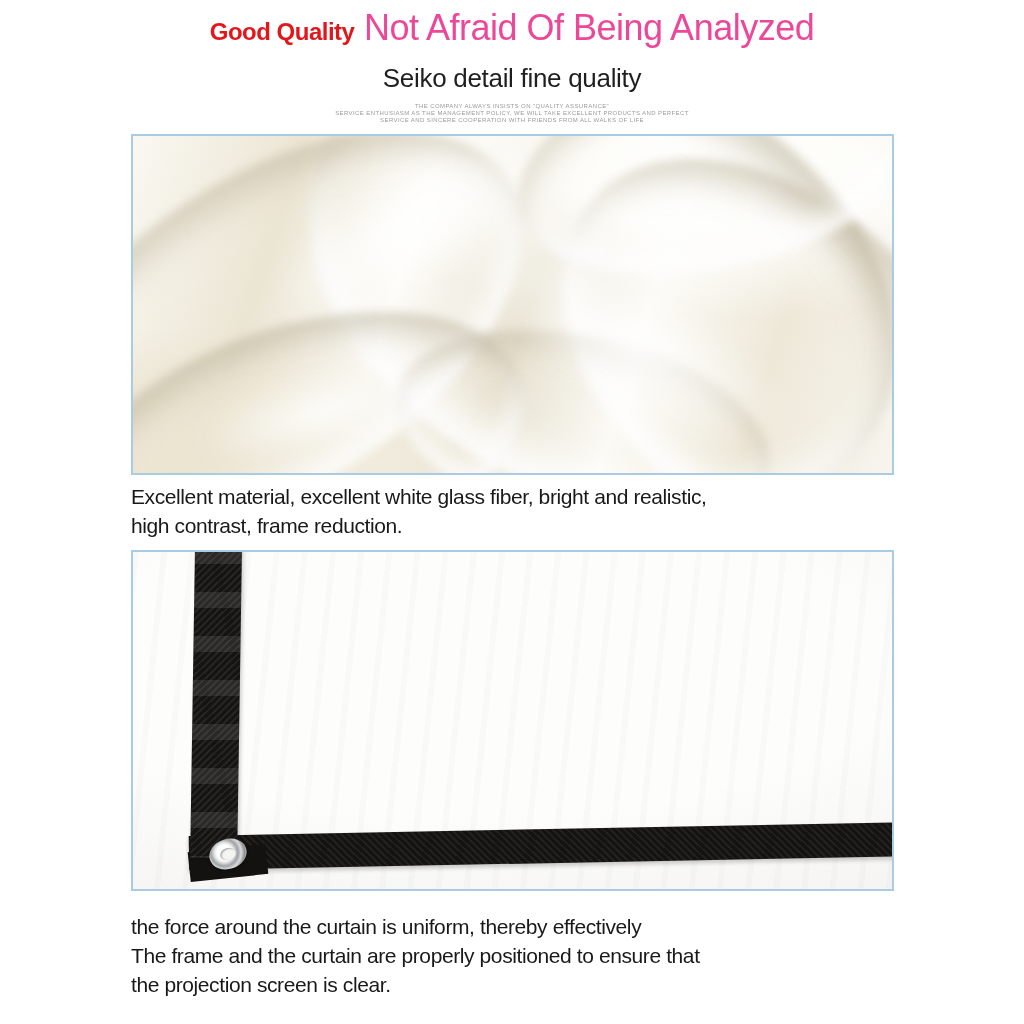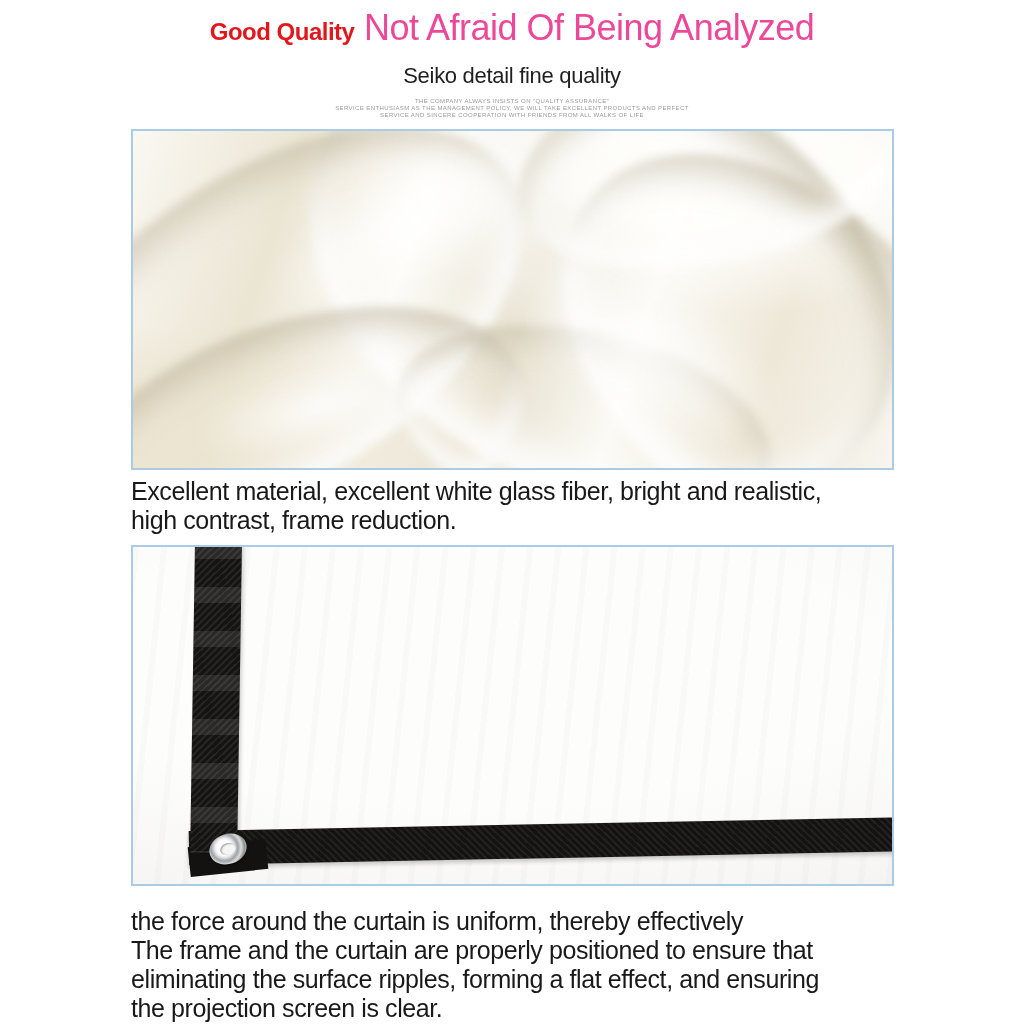--- a/index.html
+++ b/index.html
@@ -7,21 +7,21 @@
     width:1024px;height:1024px;background:#ffffff;
     font-family:"Liberation Sans","DejaVu Sans",sans-serif;
     color:#1b1b1b;overflow:hidden;
   }
   .page{position:relative;width:1024px;height:1024px;background:#ffffff;}
 
   
   .hdr{margin-top:6px;text-align:center;line-height:44px;white-space:nowrap;}
   .hdr .red{color:#e2171c;font-weight:700;font-size:24px;letter-spacing:-0.5px;}
   .hdr .dark{color:#ec4899;font-weight:400;font-size:36px;letter-spacing:-0.5px;}
-  .sub{margin-top:6px;text-align:center;font-size:22px;font-weight:400;color:#1f1f1f;letter-spacing:-0.3px;}
+  .sub{margin-top:6px;text-align:center;font-size:26px;font-weight:400;color:#1f1f1f;letter-spacing:-0.3px;}
   .slogan{margin-top:9px;text-align:center;color:#9a9a9a;font-size:6px;line-height:7px;letter-spacing:0.4px;}
 
   
   .photo{
     position:relative;width:759px;height:337px;margin:10px auto 0;
     border:2px solid #a9cbe4;overflow:hidden;background:#f7f5ee;
   }
 
   
   .satin{
@@ -81,21 +81,21 @@
     transform:rotate(-18deg);
     background:radial-gradient(circle at 42% 42%, #ffffff 0 26%, #e9eaea 34%, #9fa3a6 48%, #d9dbdc 60%, #8d9093 72%, #d0d3d5 84%, #707376 100%);
     box-shadow:0 1px 3px rgba(0,0,0,.55);
   }
   .grommet-hole{
     width:16px;height:12px;border-radius:50%;margin:9px auto 0;
     background:#f5f5f3;box-shadow:inset 1px 1px 2px rgba(0,0,0,.35);
   }
 
   
-  .caption{width:762px;margin:7px auto 0;font-size:25px;line-height:29px;
+  .caption{width:762px;margin:7px auto 0;font-size:21px;line-height:29px;
     font-weight:400;color:#191919;letter-spacing:-0.4px;}
   .caption.last{margin-top:21px;}
 </style>
 </head>
 <body>
 
 <div class="page">
 
   <div class="hdr">
     <span class="red">Good Quality</span><span class="dark"> Not Afraid Of Being Analyzed</span>
@@ -131,17 +131,16 @@
     <div class="corner-patch"></div>
     <div class="vstrip"></div>
     <div class="grommet">
       <div class="grommet-hole"></div>
     </div>
   </div>
 
   <div class="caption last">
     <div>the force around the curtain is uniform, thereby effectively</div>
     <div>The frame and the curtain are properly positioned to ensure that</div>
-    <div>eliminating the surface ripples, forming a flat effect, and ensuring</div>
     <div>the projection screen is clear.</div>
   </div>
 
 </div>
 
 </body></html>

